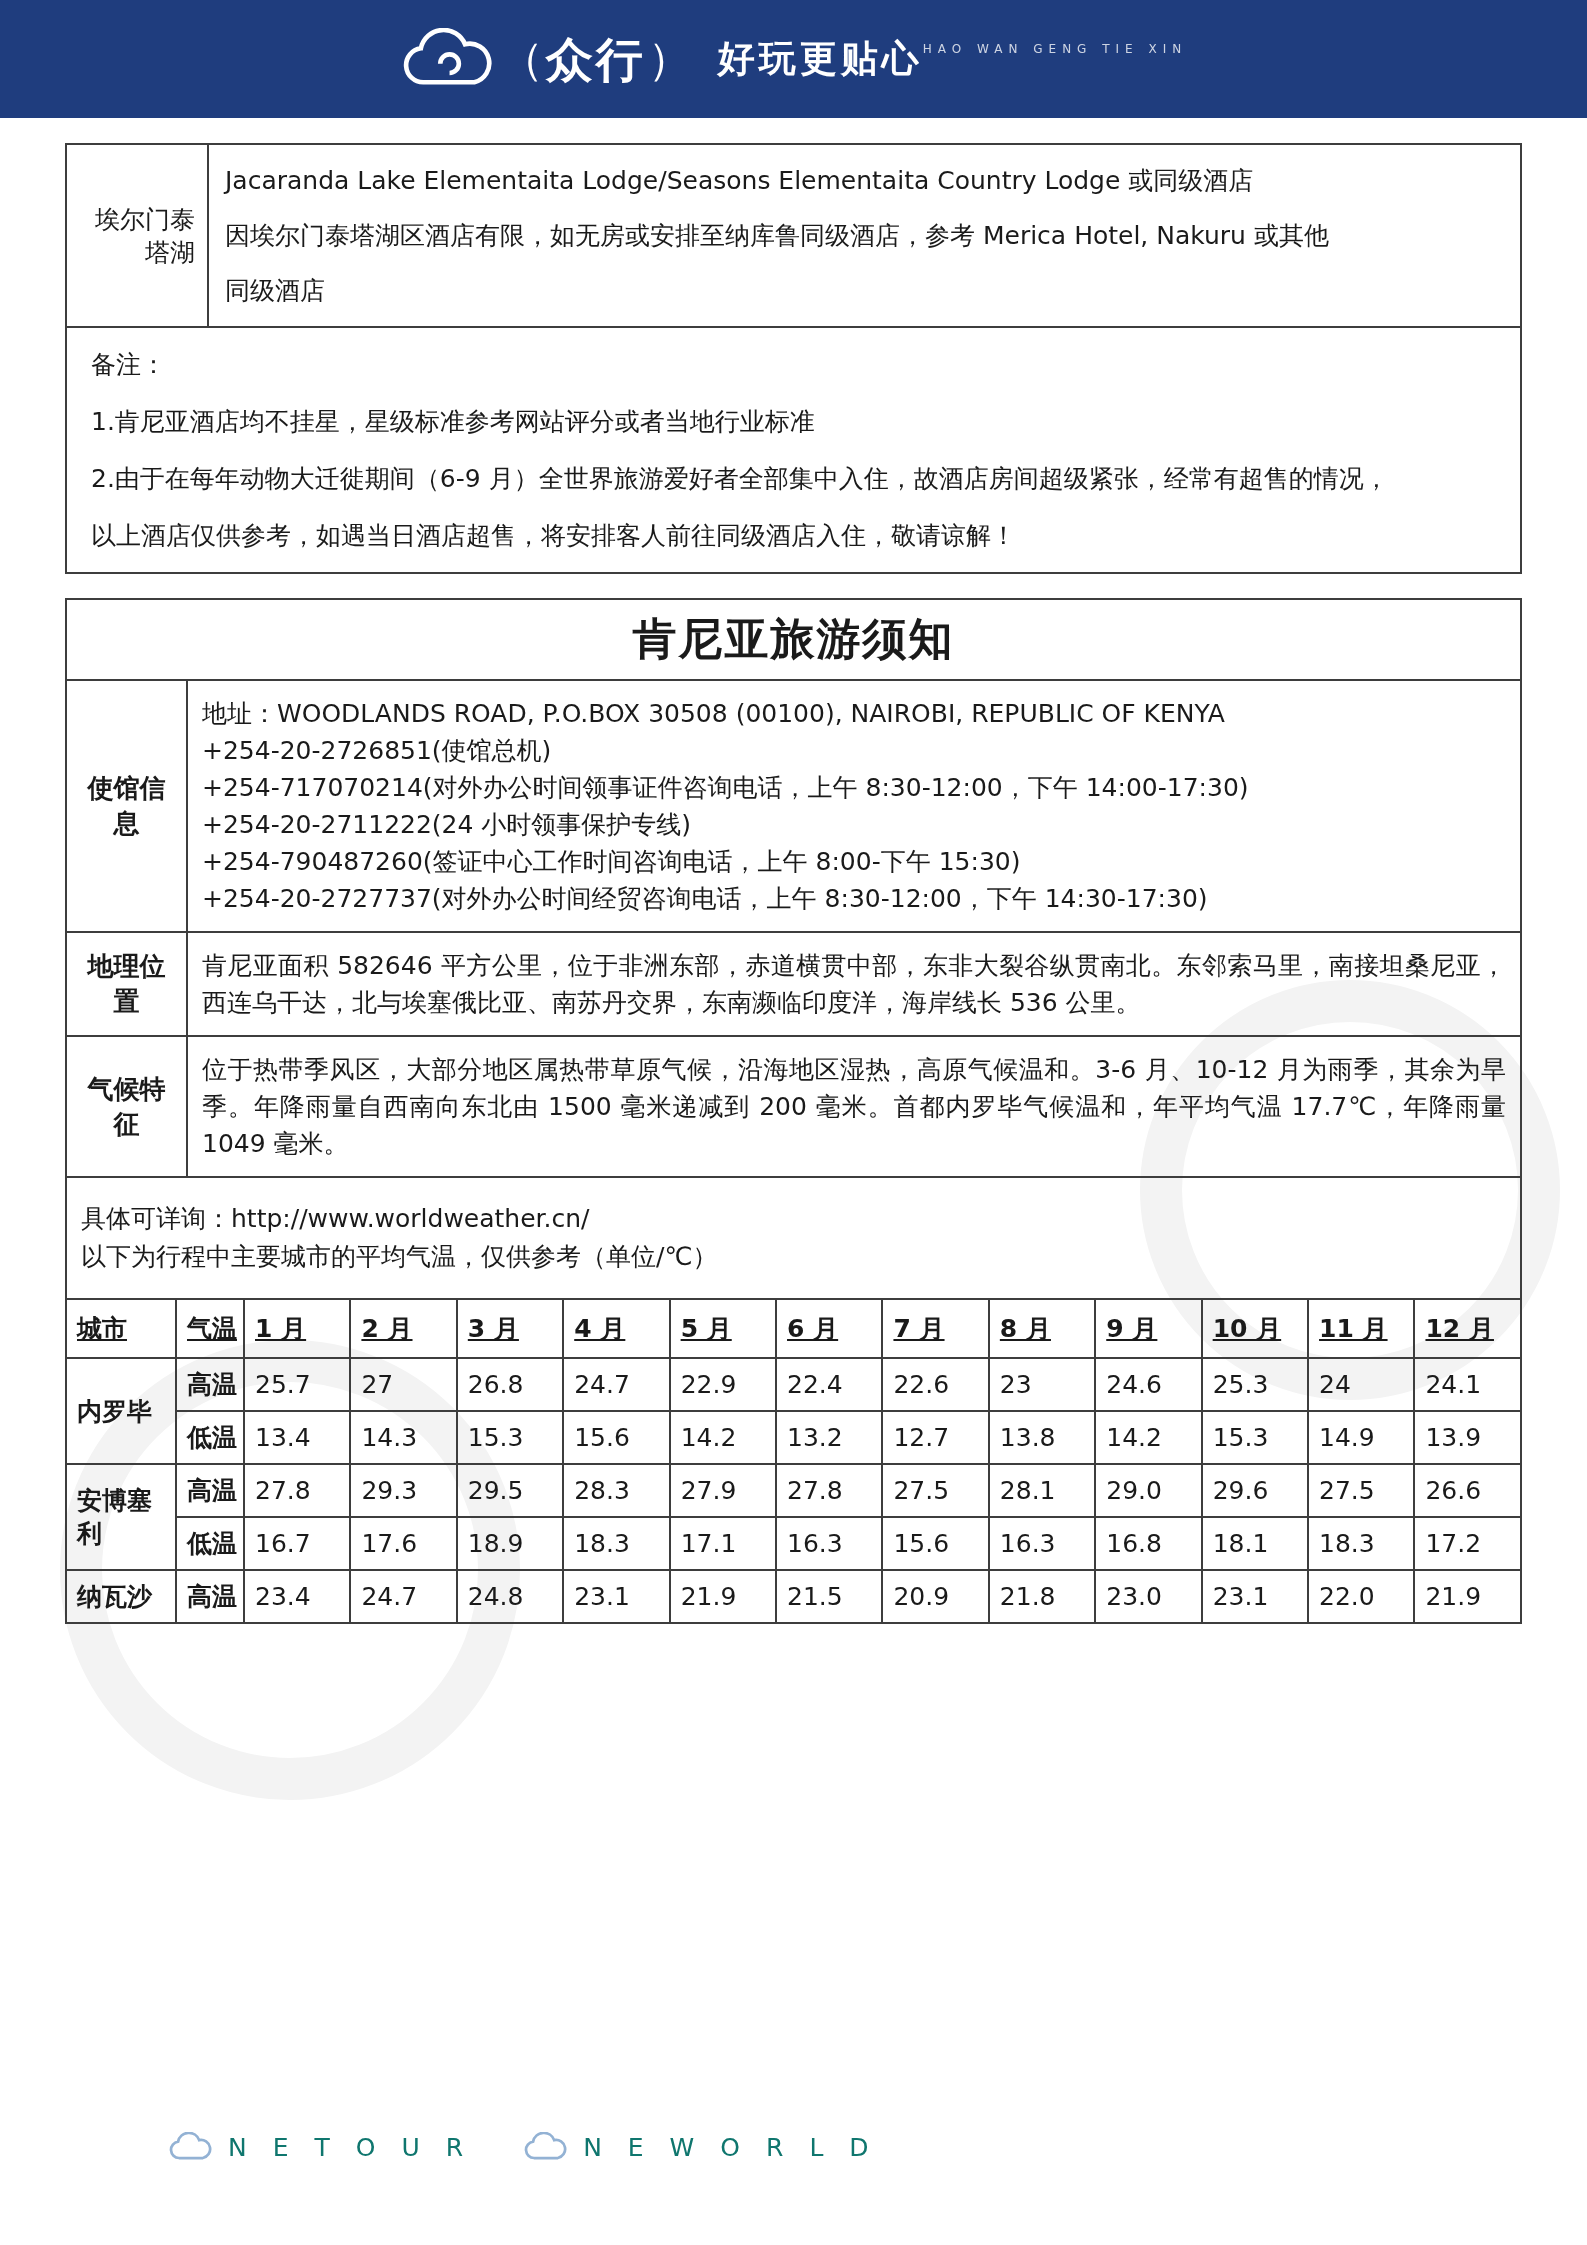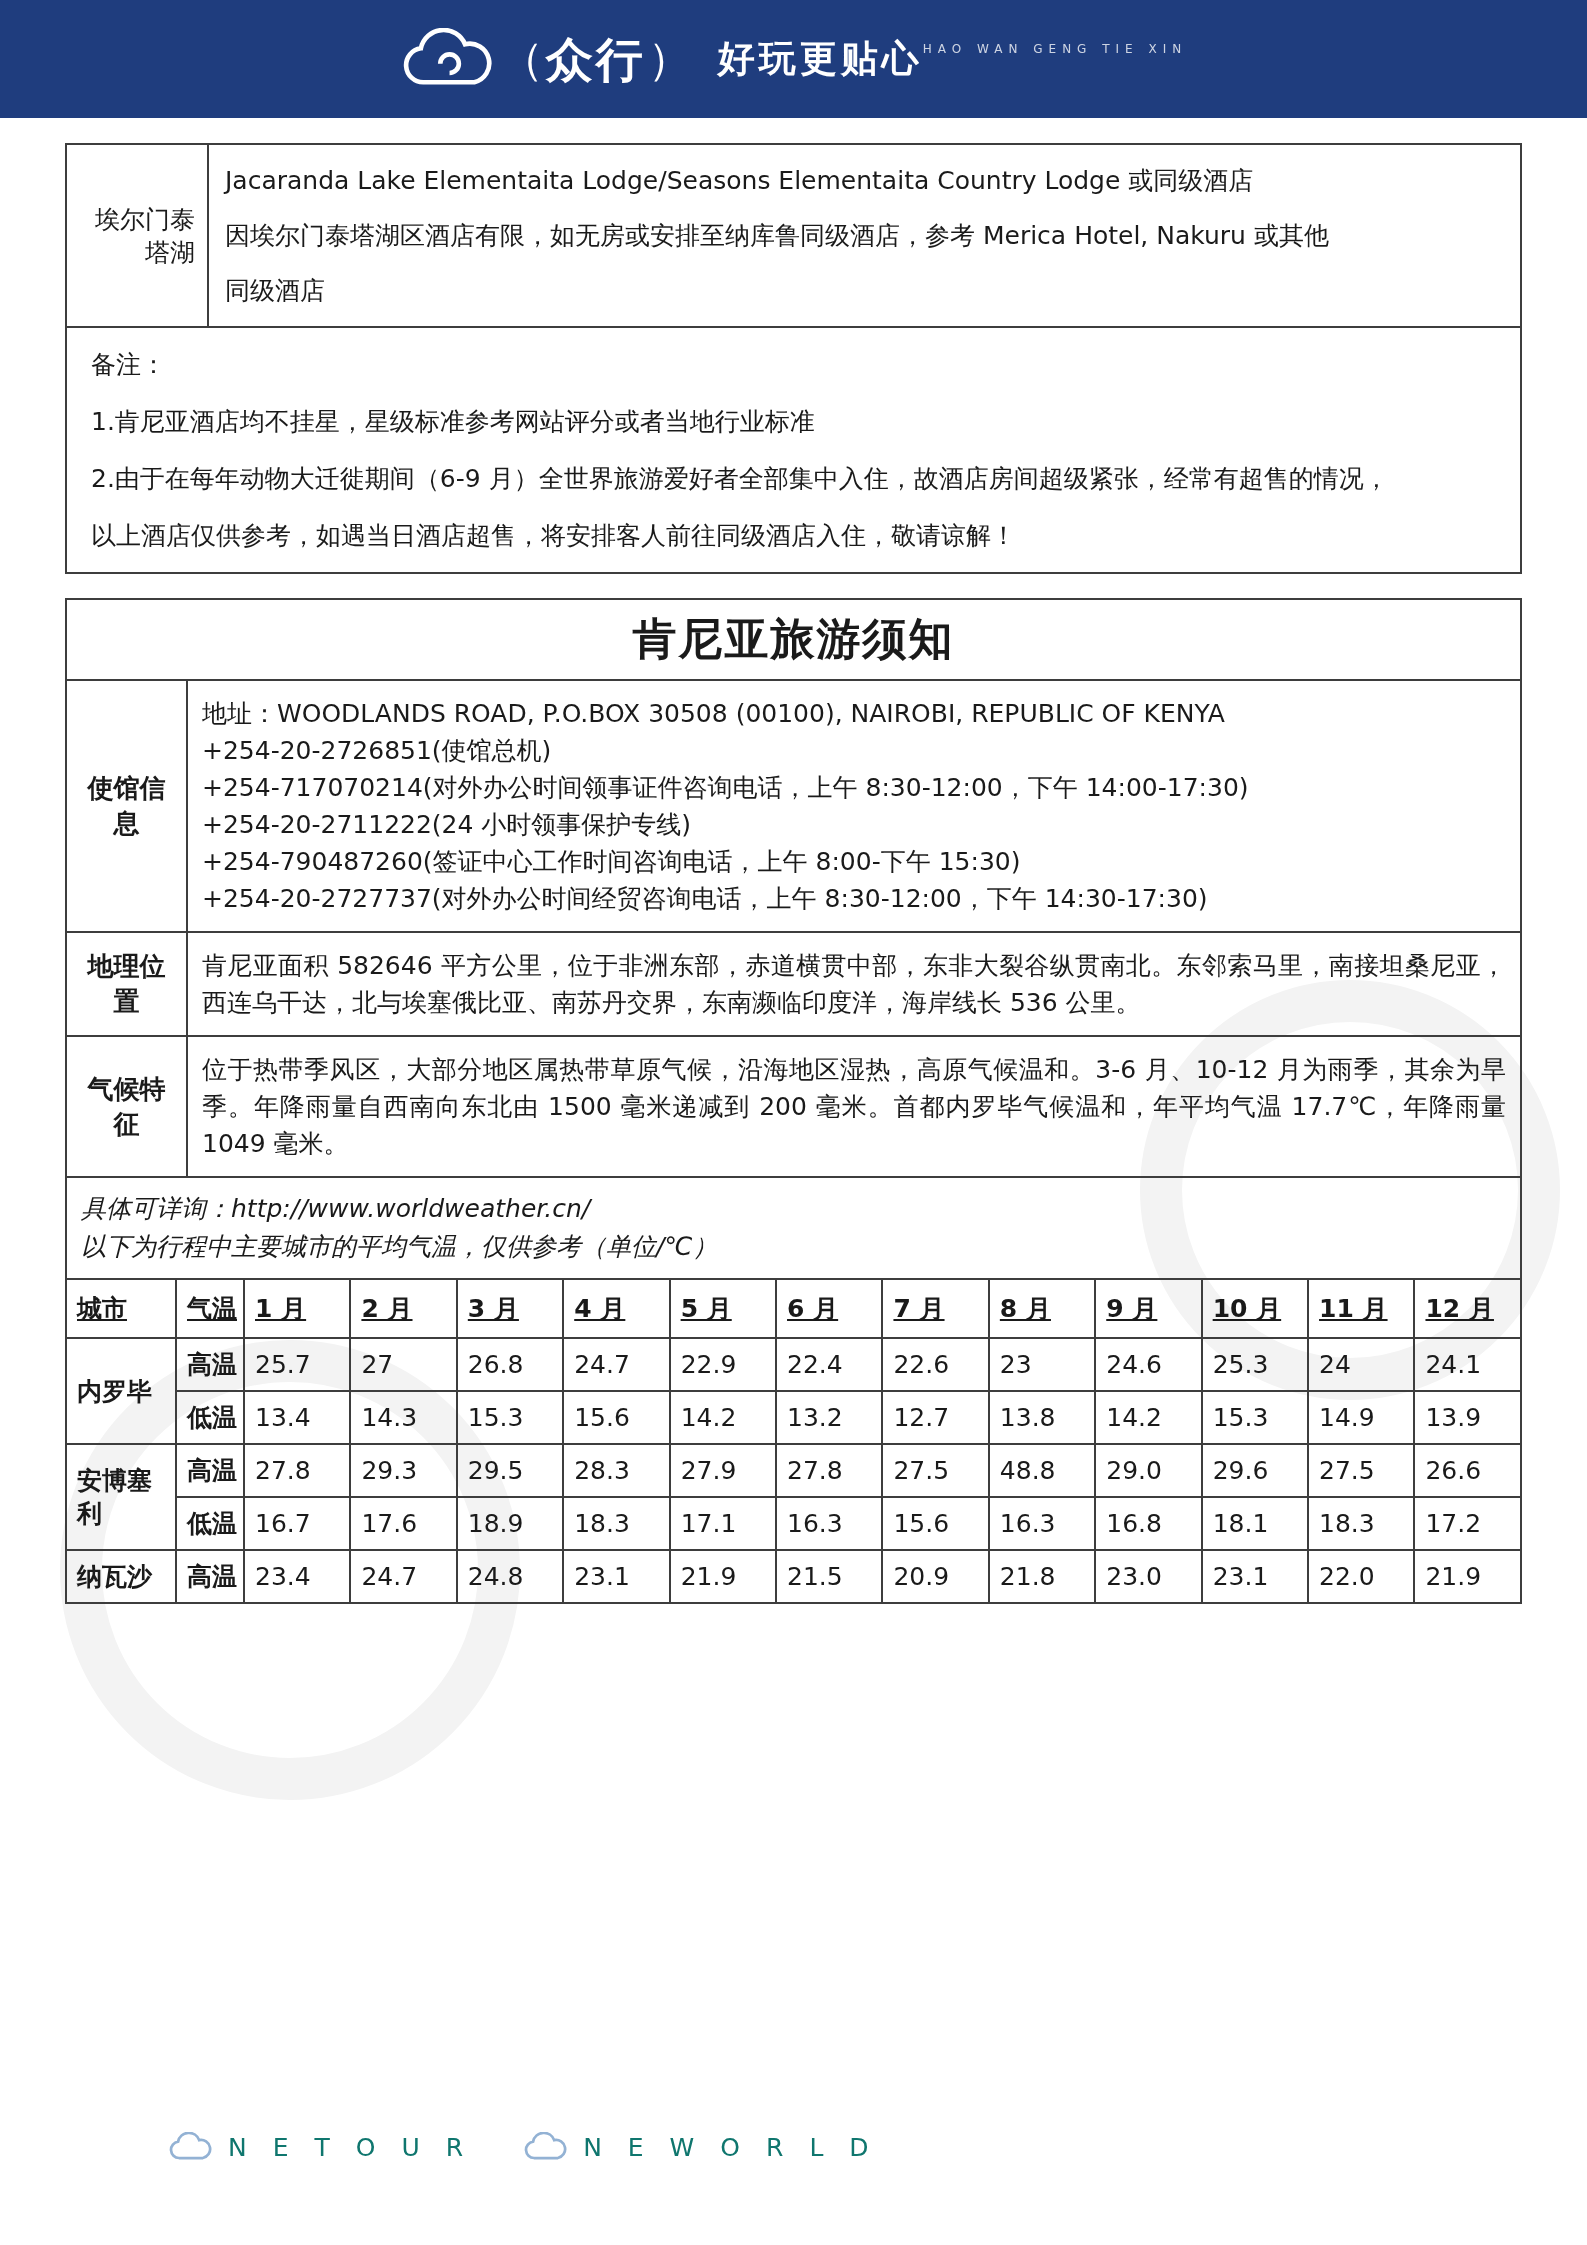--- a/index.html
+++ b/index.html
@@ -35,21 +35,21 @@
   .hotel-table .notes-cell { padding:8px 24px; }
   .hotel-table .notes-cell p { line-height:57px; text-align:justify; }
 
   
   .notice-table { margin-top:24px; }
   .notice-title { text-align:center; font-size:44px; font-weight:bold; padding:10px 0; letter-spacing:2px; }
   .notice-table .label { width:121px; font-weight:bold; font-size:26px; padding:6px 10px; text-align:center; }
   .notice-table .content { padding:14px 14px;margin-top:40px; }
   .notice-table .content p { line-height:37px; }
   .notice-table .content.just { text-align:justify; line-height:37px; }
-  .notice-table .note-cell { padding:12px 14px;font-style:italic; }
+  .notice-table .note-cell { padding:22px 14px; }
   .notice-table .note-cell p { line-height:38px; }
 
   
   .weather-table { margin-top:-2px; }
   .weather-table th, .weather-table td { text-align:left; padding:9px 4px 9px 10px; }
   .weather-table .w-head th { font-weight:bold; padding:12px 4px 12px 10px;text-decoration:underline; }
   .weather-table th.city  { font-weight:bold; }
   .weather-table th.ttype { font-weight:bold; }
   .weather-table td { font-weight:normal; }
 
@@ -204,21 +204,21 @@
       <tr>
         <th class="city" rowspan="2">安博塞利</th>
         <th class="ttype">高温</th>
       <td>27.8</td>
             <td>29.3</td>
             <td>29.5</td>
             <td>28.3</td>
             <td>27.9</td>
             <td>27.8</td>
             <td>27.5</td>
-            <td>48.8</td>
+            <td>28.1</td>
             <td>29.0</td>
             <td>29.6</td>
             <td>27.5</td>
             <td>26.6</td>
           </tr>
       <tr>
         <th class="ttype">低温</th>
       <td>16.7</td>
             <td>17.6</td>
             <td>18.9</td>

